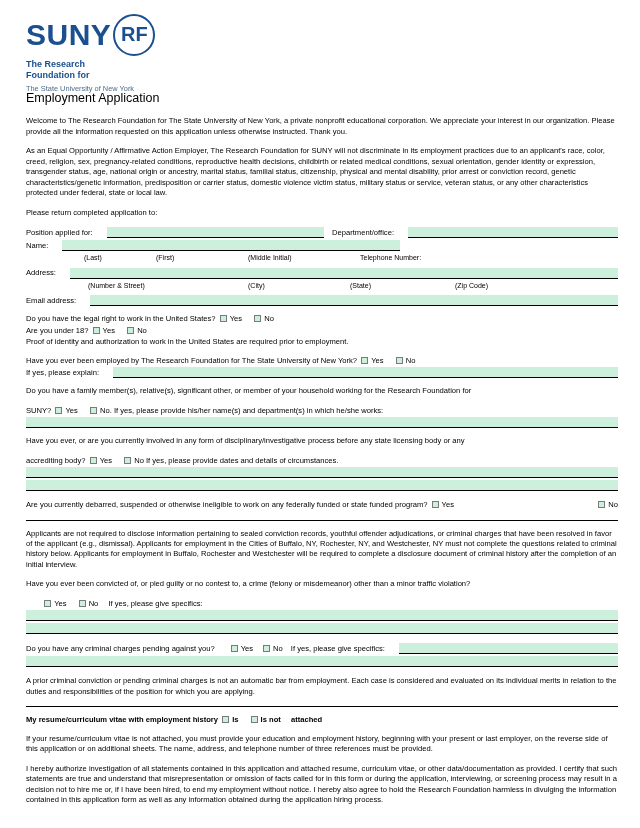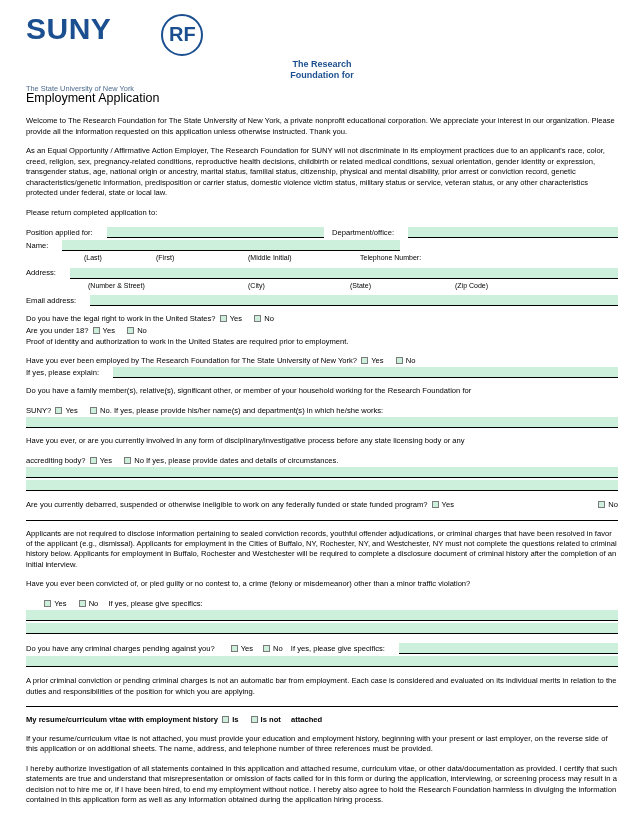--- a/index.html
+++ b/index.html
@@ -24,23 +24,22 @@
   }
 
   
   .logo-block {
     position: relative;
     height: 74px;
     margin-bottom: 2px;
   }
   .logo-row {
     display: flex;
-    align-items: flex-start;
+    align-items: center;
     height: 42px;
-    gap: 48px;
   }
   .logo-suny {
     font-family: "Liberation Sans", sans-serif;
     font-size: 30px;
     font-weight: bold;
     color: #1b4f8f;
     letter-spacing: 0.5px;
     line-height: 1;
   }
   .logo-circle {
@@ -56,21 +55,20 @@
     justify-content: center;
     margin-left: 2px;
     box-sizing: border-box;
   }
   .logo-sub {
     margin-top: 3px;
     font-size: 9px;
     font-weight: bold;
     color: #1b4f8f;
     line-height: 1.22;
-    text-align: center;
   }
   .logo-sub .light {
     font-weight: bold;
   }
   .logo-tag {
     margin-top: 3px;
     font-size: 7.4px;
     color: #4d6a8c;
   }
 

